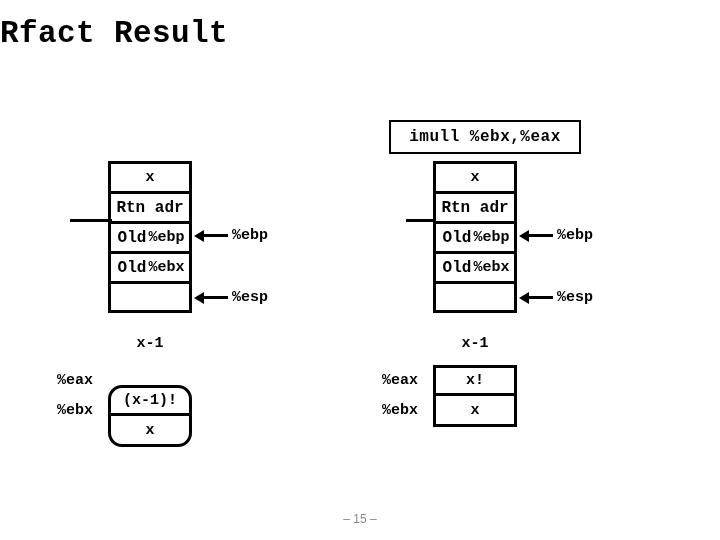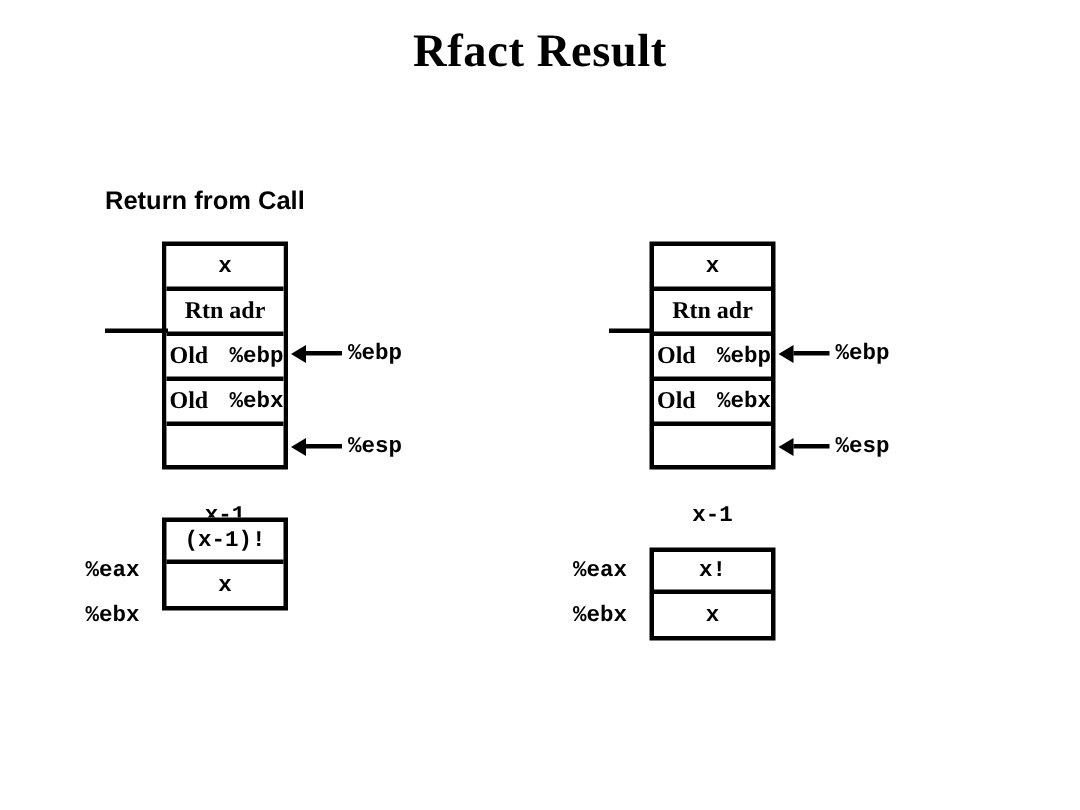--- a/index.html
+++ b/index.html
@@ -19,25 +19,24 @@
     width: 720px;
     height: 540px;
   }
 
   
   .slide-title {
     position: absolute;
     left: 0;
     top: 16px;
     width: 720px;
-    text-align: center;
     font-size: 31px;
     font-weight: bold;
     letter-spacing: 0.4px;
-    font-family: Liberation Serif, serif;
+    font-family: Liberation Mono, monospace;
   }
 
   
   .section-heading {
     position: absolute;
     font-size: 17px;
     font-weight: bold;
     font-family: "Liberation Sans", sans-serif;
     white-space: nowrap;
   }
@@ -78,26 +77,26 @@
   .stack-row:last-child {
     border-bottom: none;
     margin-top: 44px;
   }
   .mono {
     font-family: "Liberation Mono", monospace;
     font-weight: bold;
     font-size: 15px;
   }
   .sans-b {
-    font-family: Liberation Serif, serif;
+    font-family: Liberation Mono, monospace;
     font-weight: bold;
     font-size: 16px;
   }
   .row-old {
-    justify-content: space-between;
+    justify-content: center;
     padding-left: 2px;
   }
   .row-old .sans-b { font-size: 16px; }
   .row-old .mono { font-size: 15px; margin-left: 2px; }
 
   
   .hline {
     position: absolute;
     height: 3px;
     background: #000;
@@ -164,21 +163,20 @@
     font-family: "Liberation Sans", sans-serif;
   }
 </style>
 </head>
 <body>
 
 <div id="slide">
 
   <div class="slide-title">Rfact Result</div>
 
-  <div class="section-heading" style="left:70px; top:124px;">Return from Call</div>
 
   <div class="stack" style="left:108px; top:161px; width:84px; height:152px;">
     <div class="stack-row">
       <span class="mono">x</span>
     </div>
     <div class="stack-row">
       <span class="sans-b">Rtn adr</span>
     </div>
     <div class="stack-row row-old">
       <span class="sans-b">Old</span>
@@ -199,25 +197,26 @@
   <div class="arrow-line" style="left:204px; top:234px; width:24px;"></div>
   <div class="ptr-label" style="left:232px; top:227px;">%ebp</div>
 
   <div class="arrow-head" style="left:194px; top:292px;"></div>
   <div class="arrow-line" style="left:204px; top:296px; width:24px;"></div>
   <div class="ptr-label" style="left:232px; top:289px;">%esp</div>
 
   <div class="reg-label" style="left:48px; top:372px; width:54px;">%eax</div>
   <div class="reg-label" style="left:48px; top:402px; width:54px;">%ebx</div>
 
-  <div class="reg-box" style="left:108px; top:345px; width:84px; height:62px;">
+  <div class="reg-box" style="left:108px; top:385px; width:84px; height:62px;border-radius:14px;">
     <div class="reg-row">(x-1)!</div>
     <div class="reg-row">x</div>
   </div>
 
+  <div class="instr-box" style="left:389px; top:120px; width:188px; height:30px;">imull %ebx,%eax</div>
 
   <div class="stack" style="left:433px; top:161px; width:84px; height:152px;">
     <div class="stack-row">
       <span class="mono">x</span>
     </div>
     <div class="stack-row">
       <span class="sans-b">Rtn adr</span>
     </div>
     <div class="stack-row row-old">
       <span class="sans-b">Old</span>
@@ -243,14 +242,15 @@
   <div class="ptr-label" style="left:557px; top:289px;">%esp</div>
 
   <div class="reg-label" style="left:373px; top:372px; width:54px;">%eax</div>
   <div class="reg-label" style="left:373px; top:402px; width:54px;">%ebx</div>
 
   <div class="reg-box" style="left:433px; top:365px; width:84px; height:62px;">
     <div class="reg-row">x!</div>
     <div class="reg-row">x</div>
   </div>
 
+  <div class="footer">– 15 –</div>
 
 </div>
 
 </body></html>

